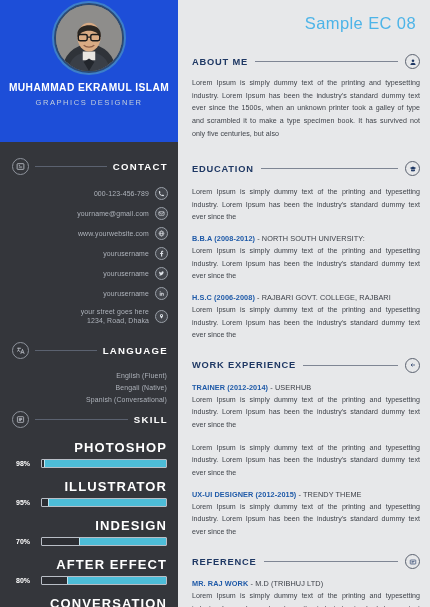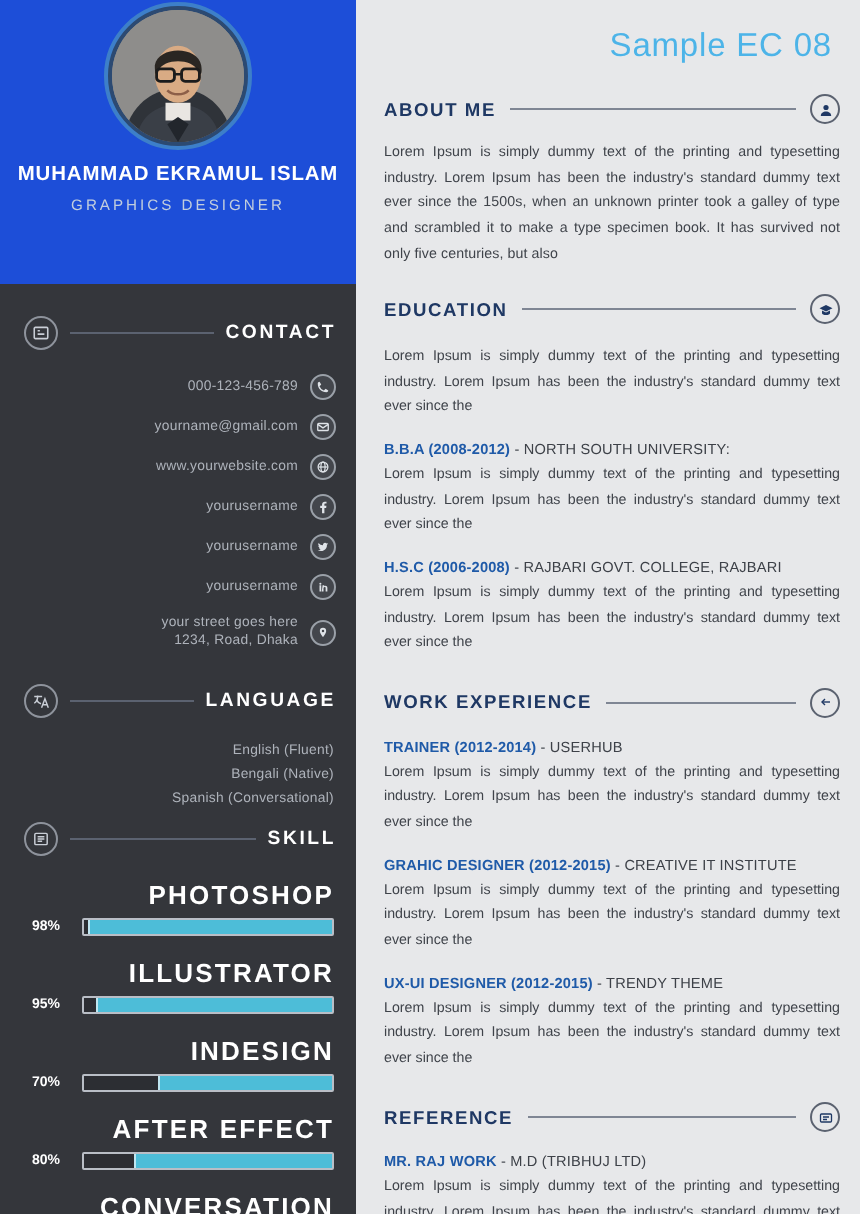--- a/index.html
+++ b/index.html
@@ -179,21 +179,21 @@
     font-size: 16.5px;
     text-align: right;
     padding: 14px 4px 0 0;
     letter-spacing: .4px;
     font-family: "Liberation Sans", sans-serif;
   }
   .mn-section-head {
     display: flex;
     align-items: center;
     gap: 7px;
-    margin-top: 14px;
+    margin-top: 21px;
   }
   .mn-title {
     color: #1f3864;
     font-size: 9.3px;
     font-weight: bold;
     letter-spacing: .8px;
     white-space: nowrap;
   }
   .mn-rule {
     flex: 1 1 auto;
@@ -463,21 +463,20 @@
             <path d="M7 5L4 8l3 3"></path>
           </svg>
       </span>
     </div>
     <div>
       <div class="entry">
         <div class="entry-title"><b>TRAINER (2012-2014)</b><span> - USERHUB</span></div>
         <div class="entry-para">Lorem Ipsum is simply dummy text of the printing and typesetting industry. Lorem Ipsum has been the industry's standard dummy text ever since the</div>
       </div>
       <div class="entry">
-        <div class="entry-title"><b>GRAHIC DESIGNER (2012-2015)</b><span> - CREATIVE IT INSTITUTE</span></div>
         <div class="entry-para">Lorem Ipsum is simply dummy text of the printing and typesetting industry. Lorem Ipsum has been the industry's standard dummy text ever since the</div>
       </div>
       <div class="entry">
         <div class="entry-title"><b>UX-UI DESIGNER (2012-2015)</b><span> - TRENDY THEME</span></div>
         <div class="entry-para">Lorem Ipsum is simply dummy text of the printing and typesetting industry. Lorem Ipsum has been the industry's standard dummy text ever since the</div>
       </div>
     </div>
 
     <div class="mn-section-head" style="margin-top:16px">
       <span class="mn-title">REFERENCE</span>

